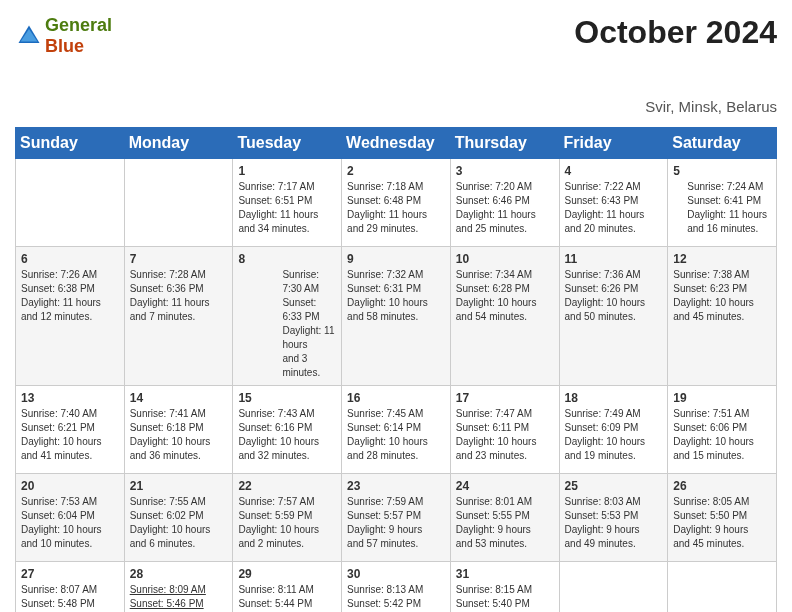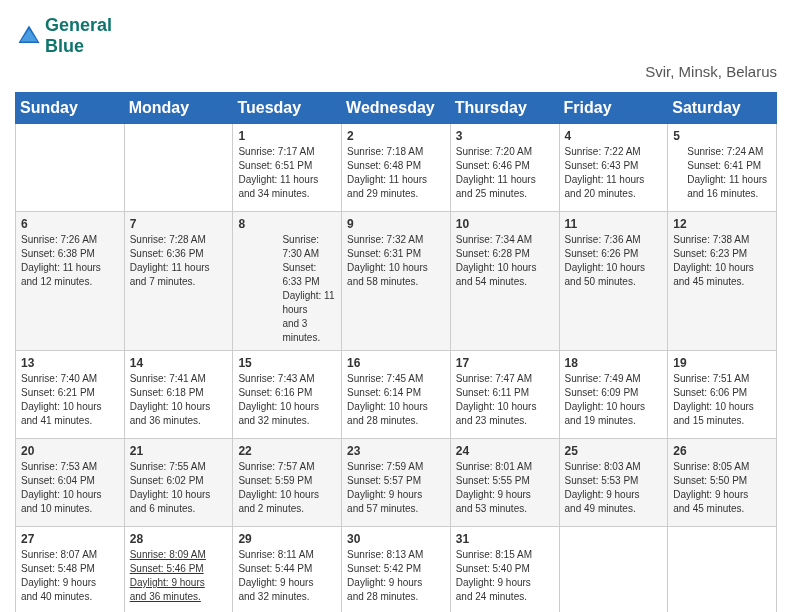--- a/index.html
+++ b/index.html
@@ -86,25 +86,26 @@
 </head>
 <body>
 
 <div class="header">
   <div class="logo">
     <svg class="logo-icon" viewBox="0 0 40 40" xmlns="http://www.w3.org/2000/svg">
       <polygon points="20,5 35,30 5,30" fill="#1a6bbf"></polygon>
       <polygon points="20,10 32,28 8,28" fill="#4a9de0"></polygon>
     </svg>
     <div>
-      <span style="font-size:18px;font-weight:bold;color:#0f766e;margin-top:20px;">General</span><br>
-      <span style="font-size:18px;font-weight:bold;color:#0f766e;">Blue</span>
+      <span style="font-size:18px;font-weight:bold;color:#4d7c0f;margin-top:20px;">General</span><br>
+      <span style="font-size:18px;font-weight:bold;color:#c2410c;">Blue</span>
     </div>
   </div>
   <div class="title-block">
+    <div class="month-title">October 2024</div>
     <div class="location-title">Svir, Minsk, Belarus</div>
   </div>
 </div>
 
 <table>
   <thead>
     <tr id="header-row">
         <th>Sunday</th>
         <th>Monday</th>
         <th>Tuesday</th>

